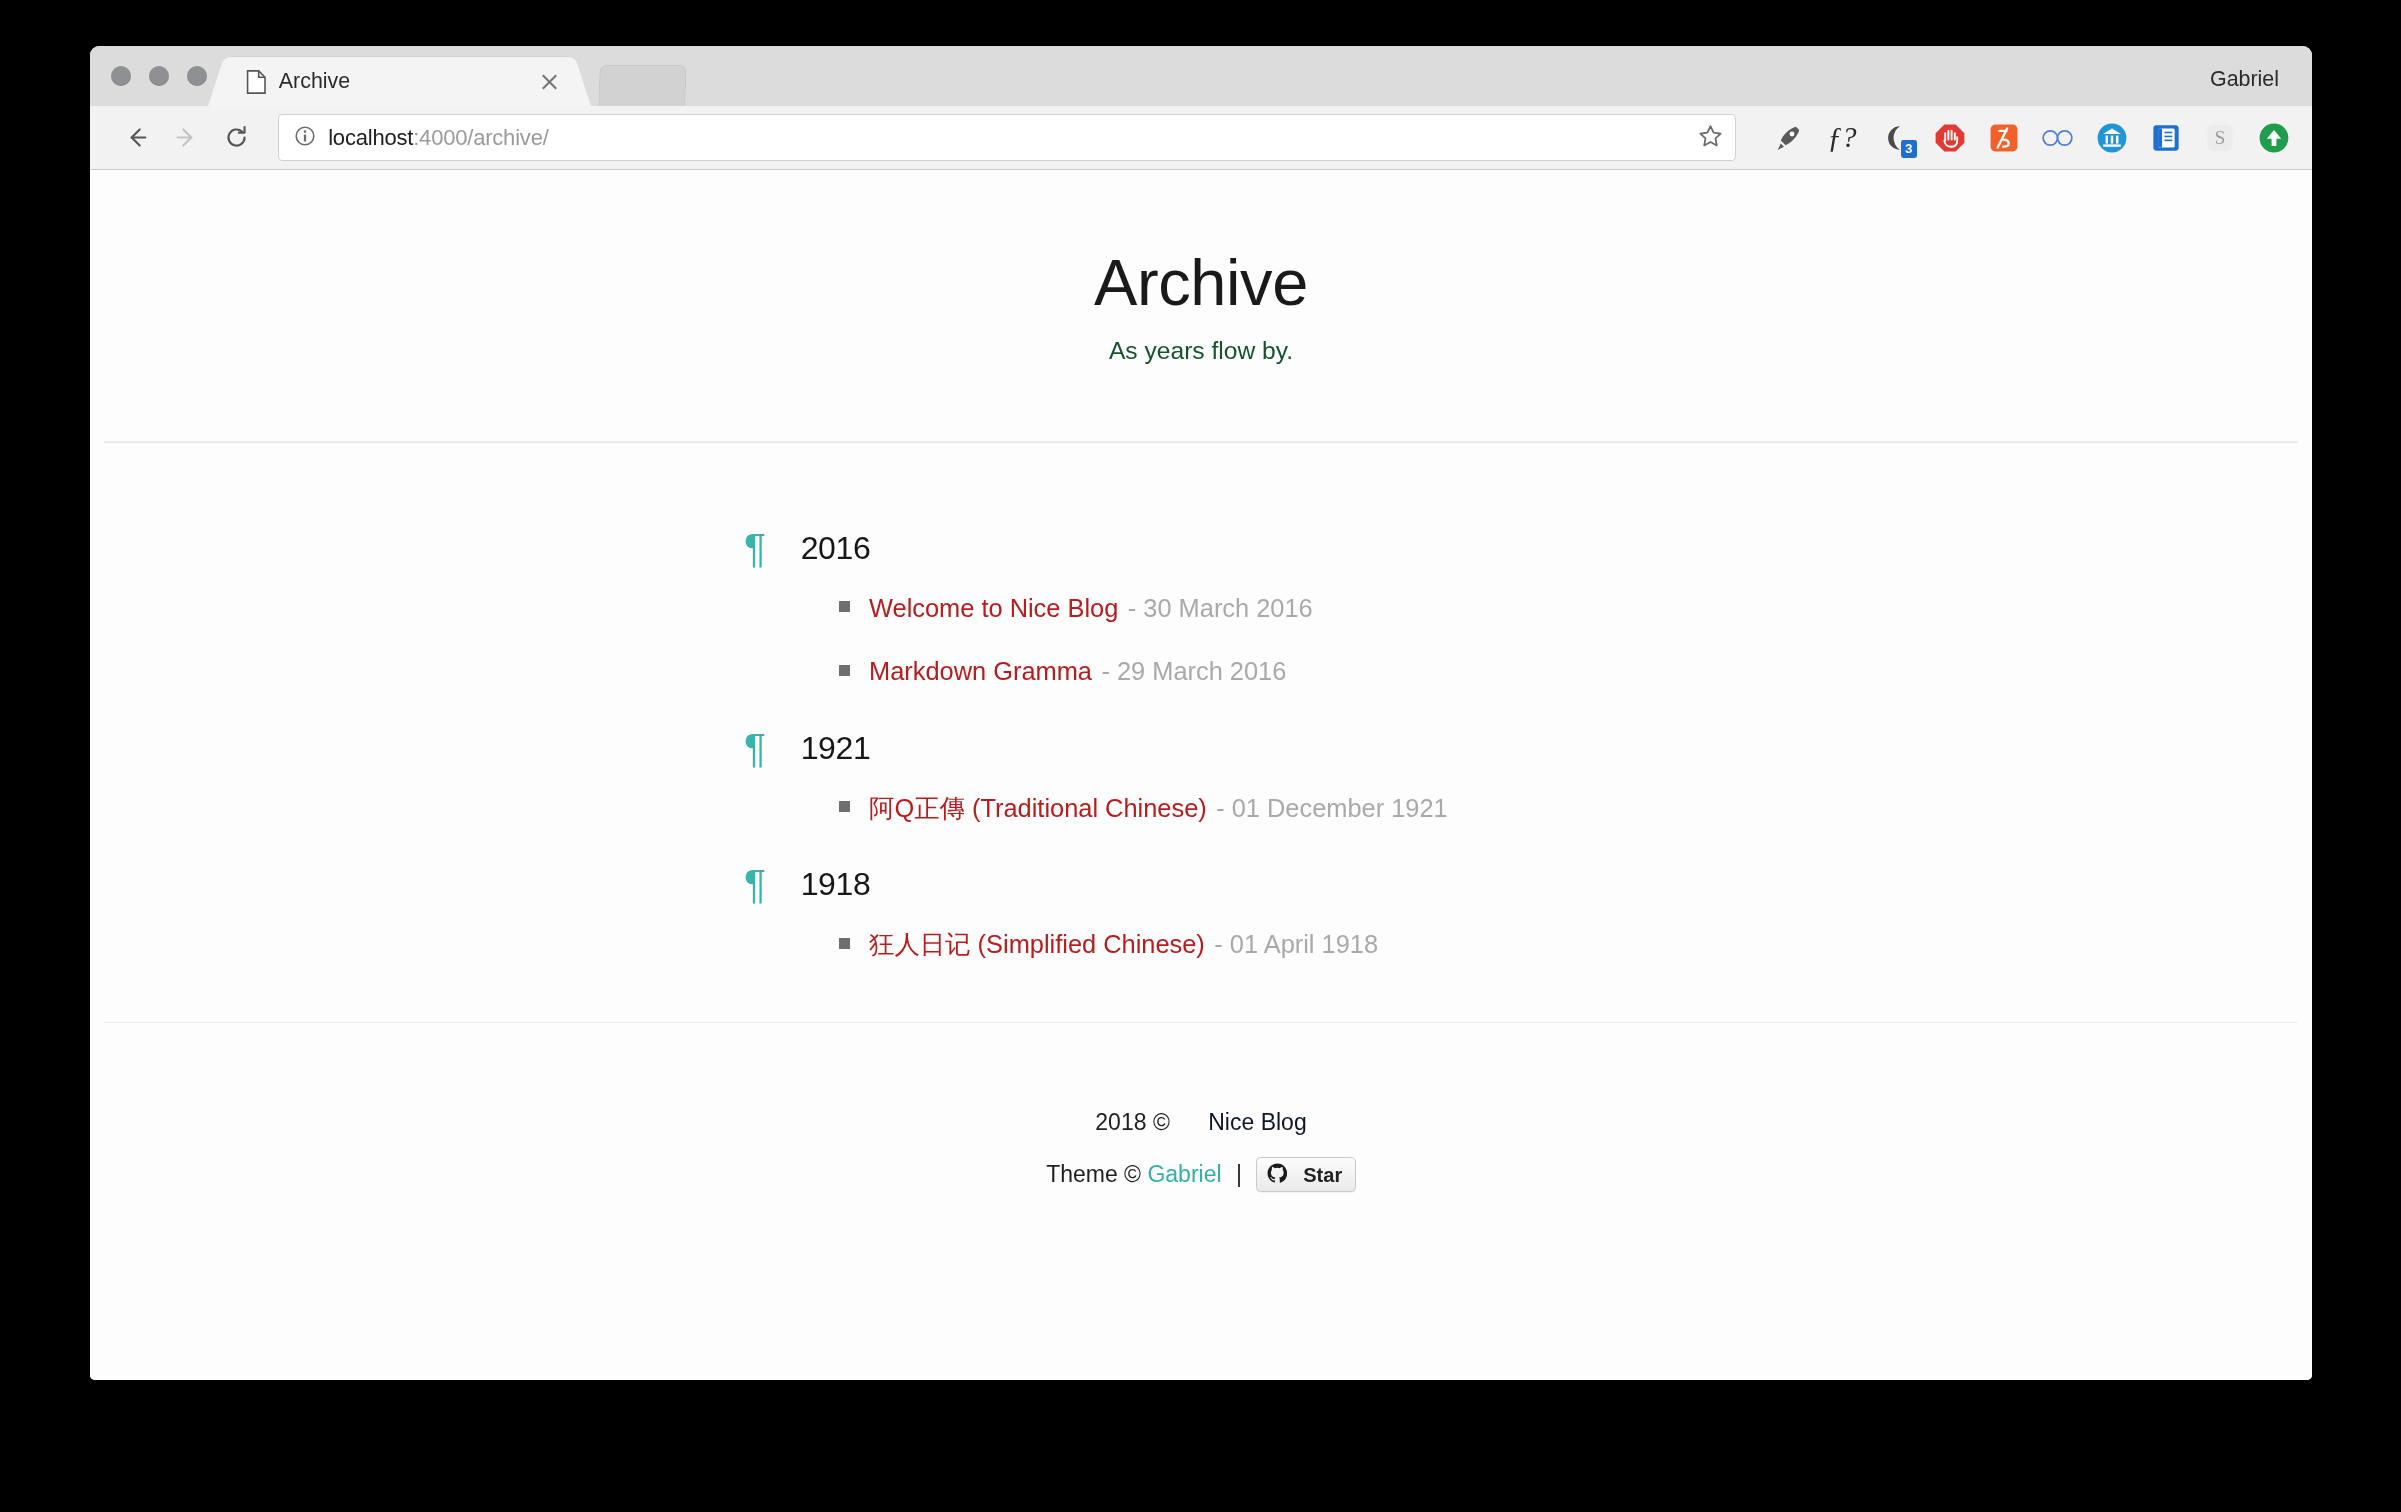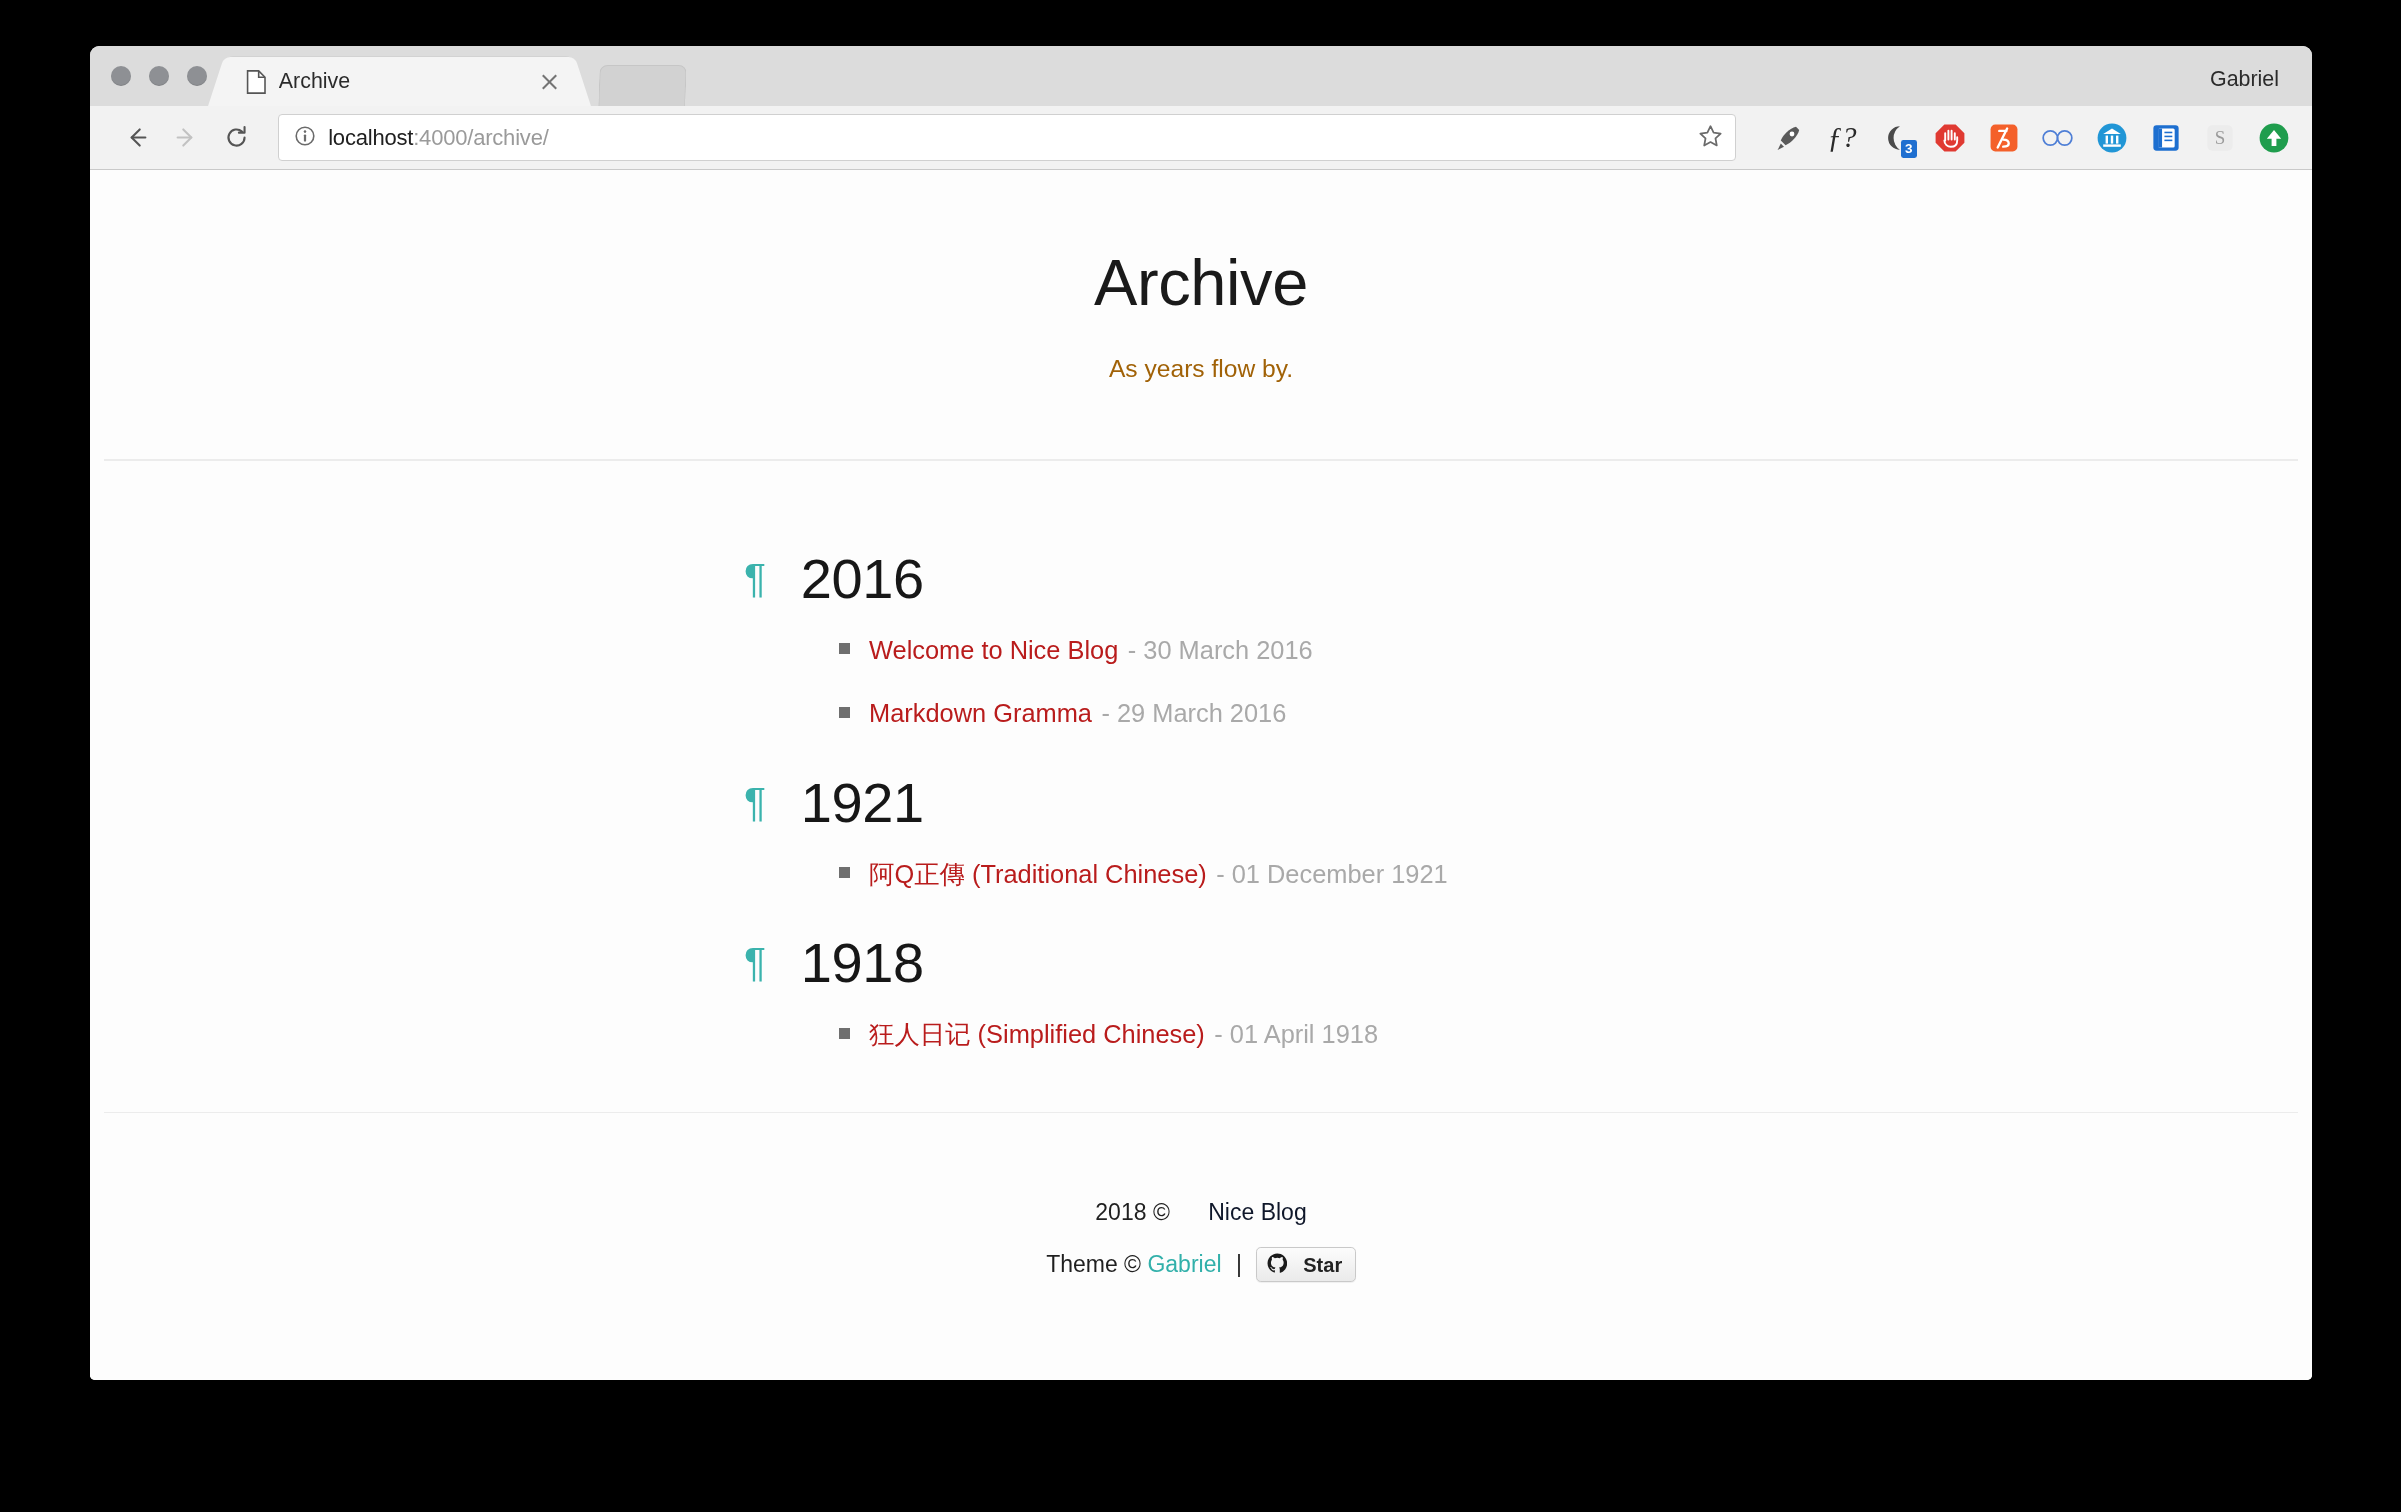--- a/index.html
+++ b/index.html
@@ -205,23 +205,23 @@
 
   .site-header { text-align: center; padding: 27px 0 0; }
   .site-title {
     font-size: 65px;
     font-weight: 400;
     color: #1a1a1a;
     letter-spacing: -0.4px;
     line-height: 1.05;
   }
   .site-subtitle {
-    margin-top: 38px;
+    margin-top: 20px;
     font-size: 24.6px;
-    color: #a16207;
+    color: #14532d;
   }
 
   .rule {
     height: 1.6px;
     background: #ececec;
     margin: 76px 11px 0;
   }
 
   .archive {
     padding: 44px 0 0;
@@ -236,21 +236,21 @@
     margin-top: 41px;
   }
   .pilcrow {
     color: #3bb3ad;
     font-size: 41px;
     line-height: 1;
     width: 44px;
     flex: 0 0 auto;
   }
   .year-label {
-    font-size: 56px;
+    font-size: 32px;
     font-weight: 400;
     color: #171717;
     letter-spacing: -0.4px;
     margin-left: 12.7px;
   }
 
   .post-list {
     list-style: none;
     padding-left: 746px;
     margin-top: 24px;

